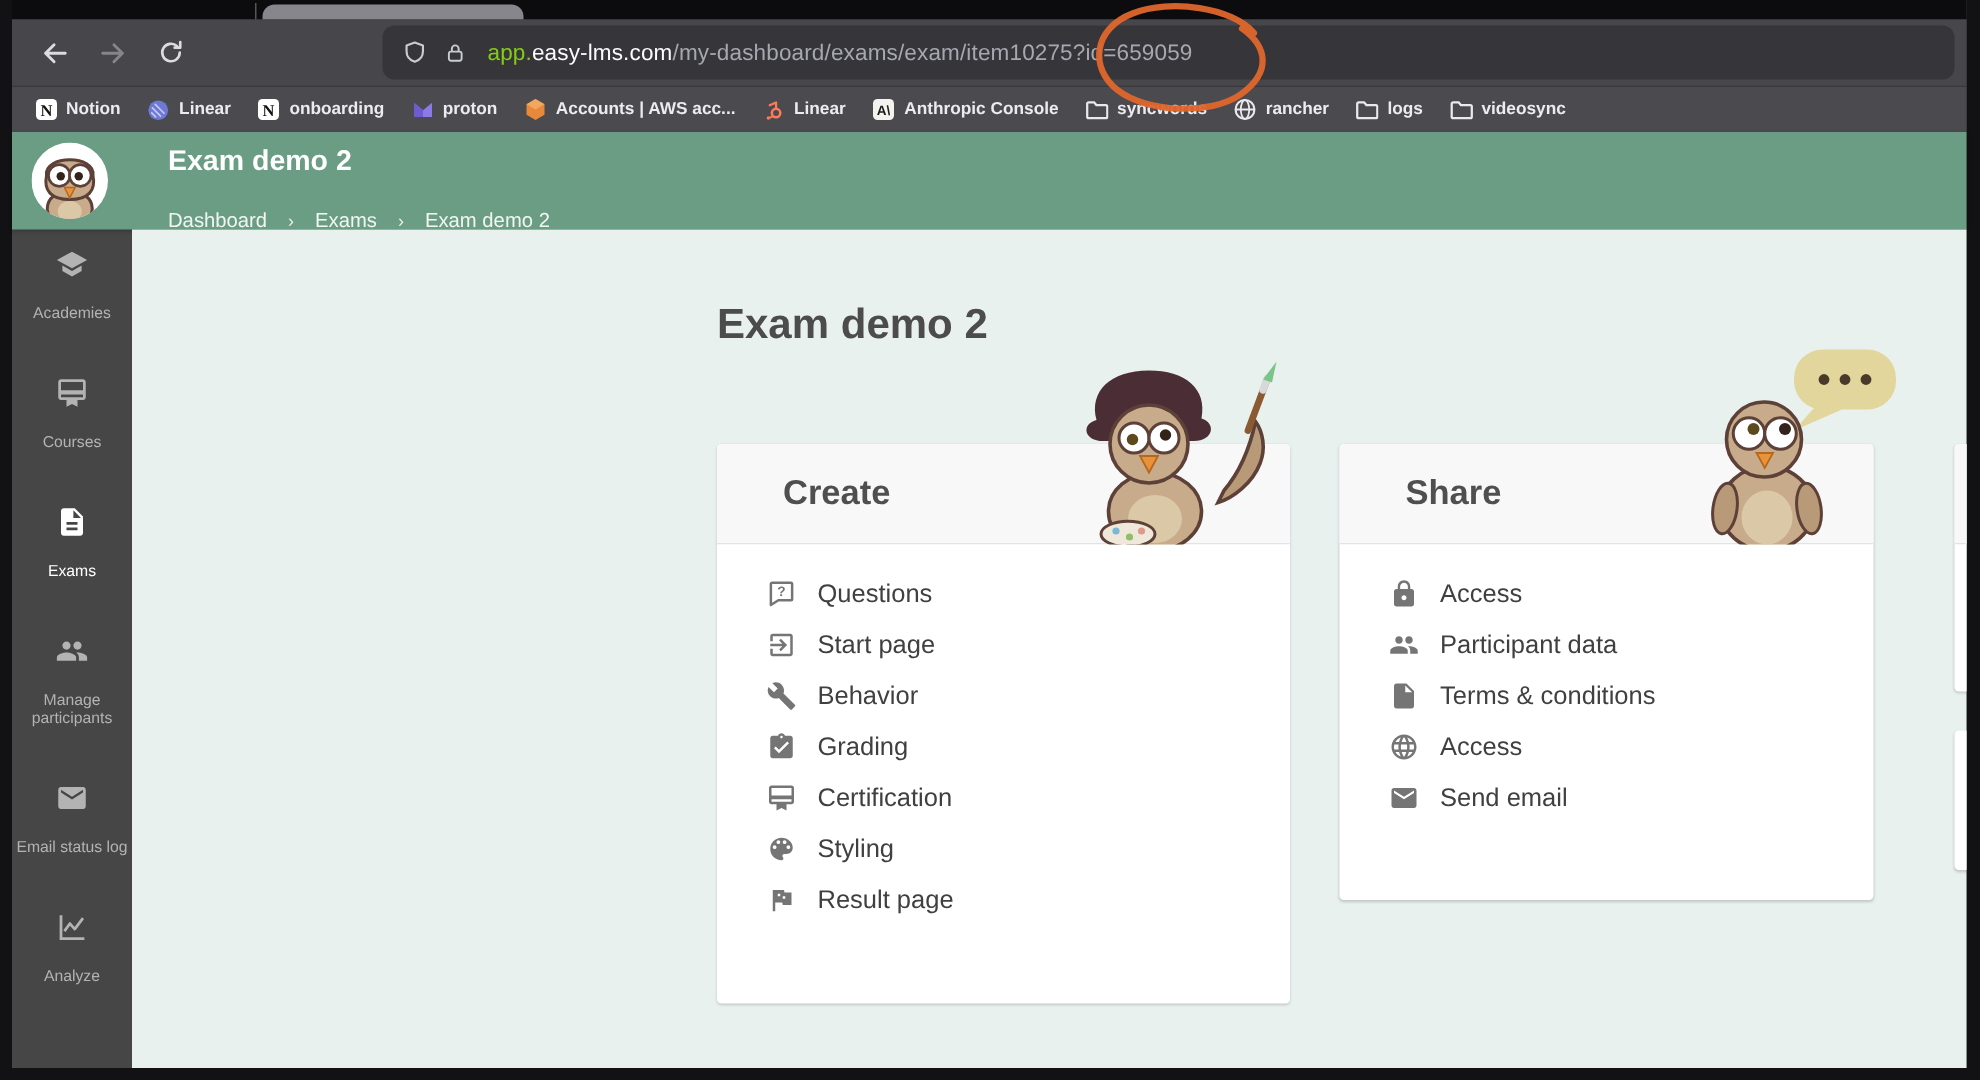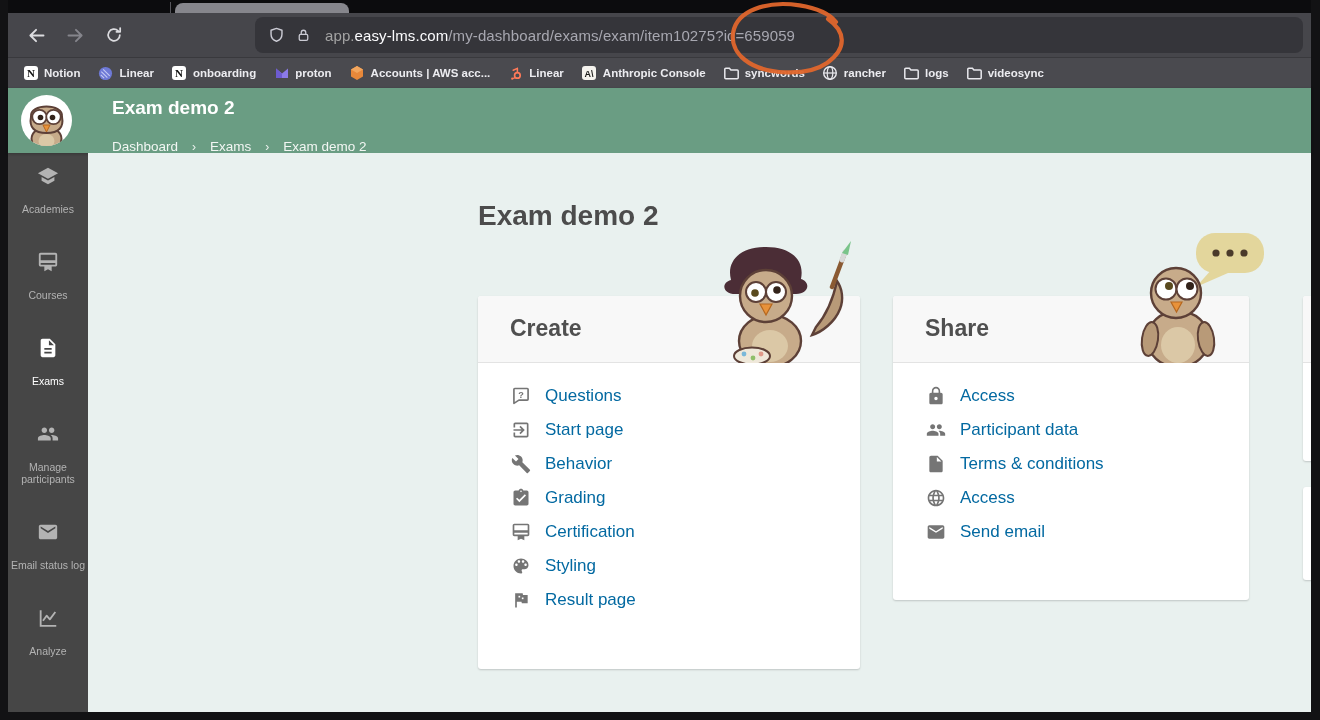--- a/index.html
+++ b/index.html
@@ -22,21 +22,21 @@
   
   .toolbar { position:relative; height:44px; background:#46464b; display:flex; align-items:center; padding-left:16px; }
   .nav-btn { width:24px; height:24px; display:flex; align-items:center; justify-content:center; margin-right:15px; }
   .urlbar {
     position:absolute; left:247px; top:4px; width:1048px; height:36px;
     background:#35353a; border-radius:8px;
     display:flex; align-items:center; padding-left:12px;
   }
   .url-ic { display:flex; align-items:center; margin-right:9px; }
   .url-text { font-size:15px; letter-spacing:.1px; white-space:nowrap; margin-left:4px; }
-  .u-pre  { color:#a3a3a3; }
+  .u-pre  { color:#84cc16; }
   .u-dom  { color:#fcfcfe; font-weight:400; }
   .u-path { color:#a7a7b0; }
 
   
   .bookmarks {
     height:31px; background:#4a4a4f; border-top:1px solid rgba(0,0,0,.22);
     display:flex; align-items:center; padding-left:14px; gap:17px;
   }
   .bm { display:flex; align-items:center; gap:5px; }
   .bm-ic { width:17px; height:17px; display:flex; align-items:center; justify-content:center; }
@@ -57,25 +57,25 @@
   .side-ic { width:22px; height:22px; display:flex; align-items:center; justify-content:center; }
   .side-label { margin-top:16px; font-size:10.5px; line-height:12px; color:#b3b3b3; text-align:center; width:80px; }
   .side-item.nowrap .side-label { white-space:nowrap; }
   .side-item.active .side-label { color:#ffffff; }
 
   .main { position:relative; flex:1; background:#e9f1ef; overflow:hidden; }
   .page-heading { position:absolute; left:390px; top:47px; font-size:28px; font-weight:700; color:#4c4c4c; }
 
   .card { position:absolute; background:#ffffff; border-radius:3px; box-shadow:0 1px 2px rgba(0,0,0,.18); }
   .card-head { height:67px; background:#f8f8f8; border-bottom:1px solid #e3e3e3; border-radius:3px 3px 0 0; }
-  .card-title { padding-left:32px; line-height:65px; font-size:23px; font-weight:700; color:#4f4f4f; }
+  .card-title { padding-left:32px; line-height:65px; font-size:23px; font-weight:700; color:#4f4f4f;margin-left:12px; }
   .card-body { padding-top:16px; }
   .card-item { height:34px; display:flex; align-items:center; padding-left:33px; }
   .ci-ic { width:20px; height:20px; display:flex; align-items:center; justify-content:center; flex:none; }
-  .ci-label { margin-left:14px; font-size:17px; color:#0369a1; }
+  .ci-label { margin-left:14px; font-size:17px; color:#404040; }
 
   #card-create { left:390px; top:143px; width:382px; height:373px; }
   #card-share  { left:805px; top:143px; width:356px; height:304px; }
   #card-sliver-a { left:1215px; top:143px; width:110px; height:165px; }
   #card-sliver-b { left:1215px; top:334px; width:110px; height:93px; }
 
   .owl { position:absolute; z-index:2; }
   #owl-painter { left:620px; top:88px; width:145px; height:122px; }
   #owl-talking { left:1050px; top:78px; width:130px; height:132px; }
 

